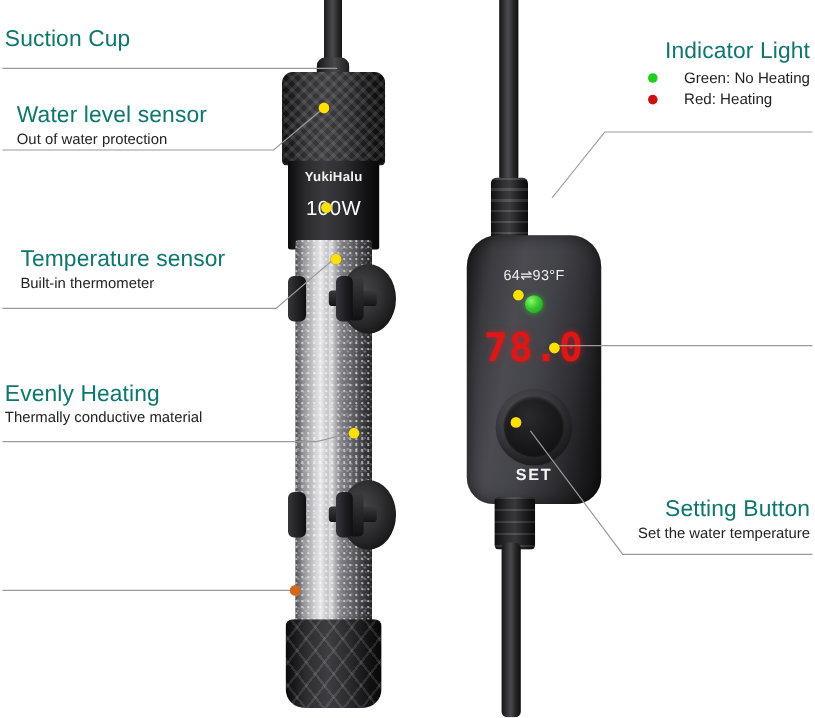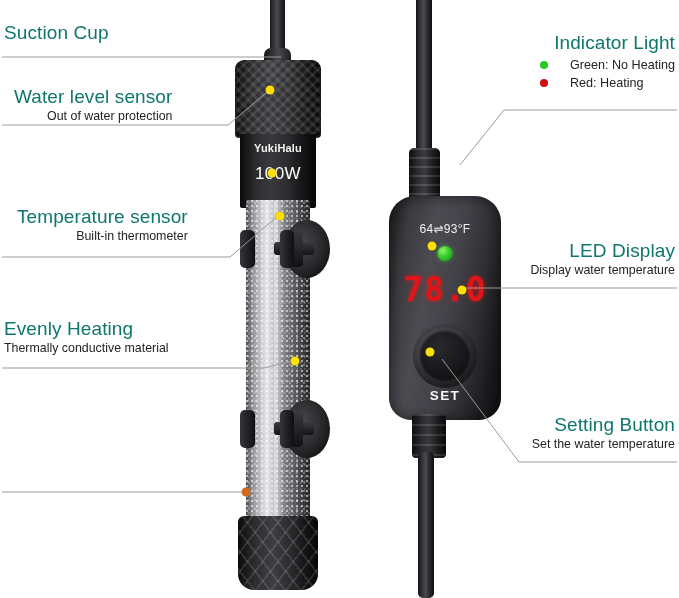--- a/index.html
+++ b/index.html
@@ -26,21 +26,20 @@
     white-space: nowrap;
     line-height: 1.12;
   }
   .callout .sub {
     color: #232323;
     font-size: 12.4px;
     font-weight: 400;
     white-space: nowrap;
     line-height: 1.25;
     margin-top: 2px;
-    text-align: right;
   }
   .callout.right .title,
   .callout.right .sub { text-align: right; }
 
   
   #leaders {
     position: absolute; left: 0; top: 0;
     width: 679px; height: 598px;
     pointer-events: none;
   }
@@ -362,23 +361,19 @@
         <span class="legend-dot" style="background:#22cc22;"></span>
         <span>Green: No Heating</span>
       </div>
       <div class="legend-row">
         <span class="legend-dot" style="background:#cc1111;"></span>
         <span>Red: Heating</span>
       </div>
     </div>
   </div>
 
-  <div class="callout right" style="right:4px; top:240px;">
-    <div class="title">LED Display</div>
-    <div class="sub">Display water temperature</div>
-  </div>
 
   <div class="callout right" style="right:4px; top:414px;">
     <div class="title">Setting Button</div>
     <div class="sub">Set the water temperature</div>
   </div>
 
 </div>
 
 </body></html>

